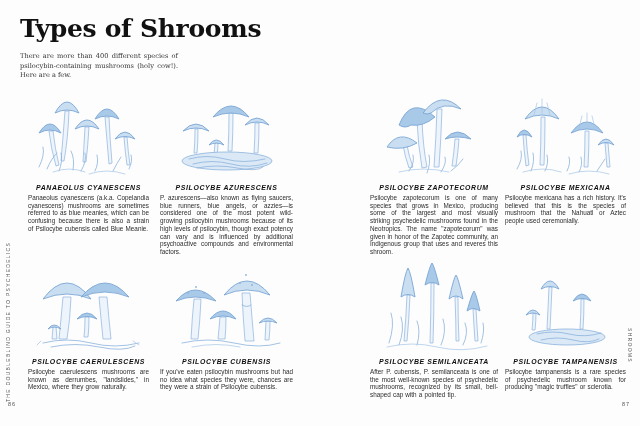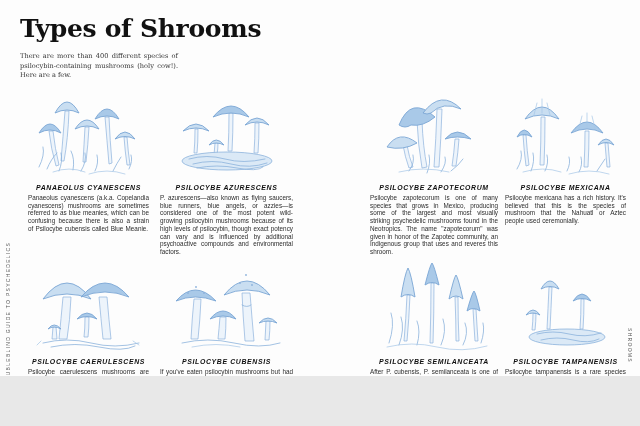--- a/index.html
+++ b/index.html
@@ -1,17 +1,17 @@
 <!DOCTYPE html>
 <html><head>
 <meta charset="utf-8">
 <style>
   html,body{margin:0;padding:0;background:#e8e8e8;}
   .spread{
-    position:relative;width:640px;height:376px;background:#fdfdfd;
+    position:relative;width:640px;height:426px;background:#fdfdfd;
     overflow:hidden;font-family:"Liberation Sans",sans-serif;color:#222;
   }
   .page-title{
     position:absolute;left:20px;top:14px;margin:0;
     font-family:"DejaVu Serif",serif;font-weight:bold;
     font-size:25px;letter-spacing:-0.3px;color:#111;
   }
   .intro{
     position:absolute;left:20px;top:52px;width:158px;margin:0;
     font-family:"DejaVu Serif",serif;font-size:6.6px;line-height:1.45;

